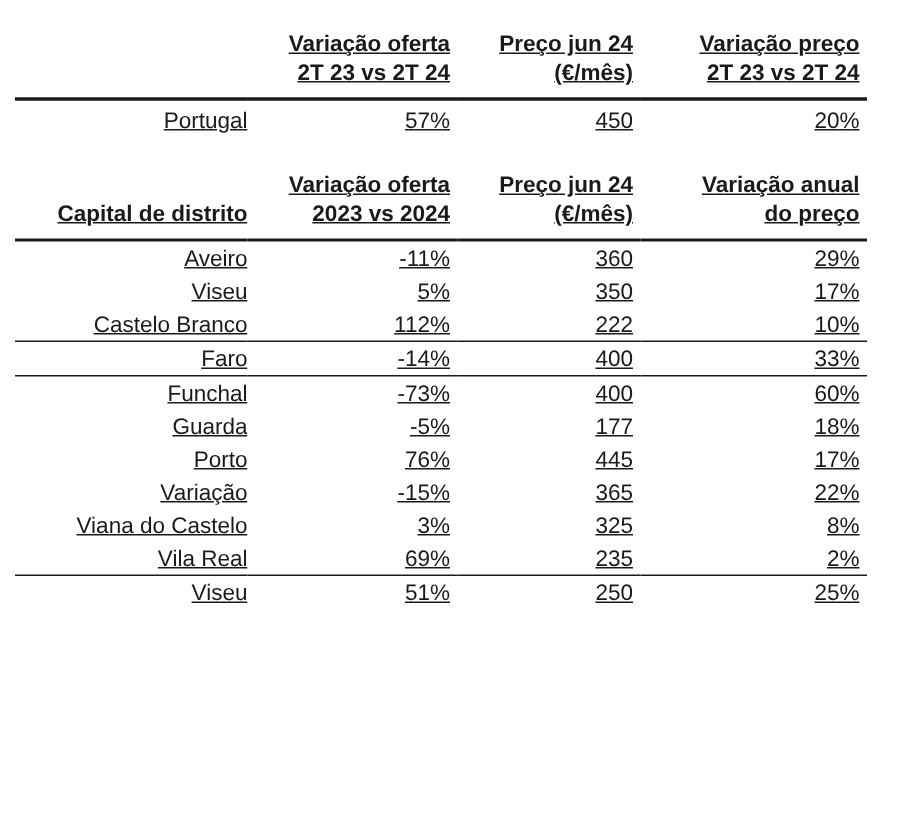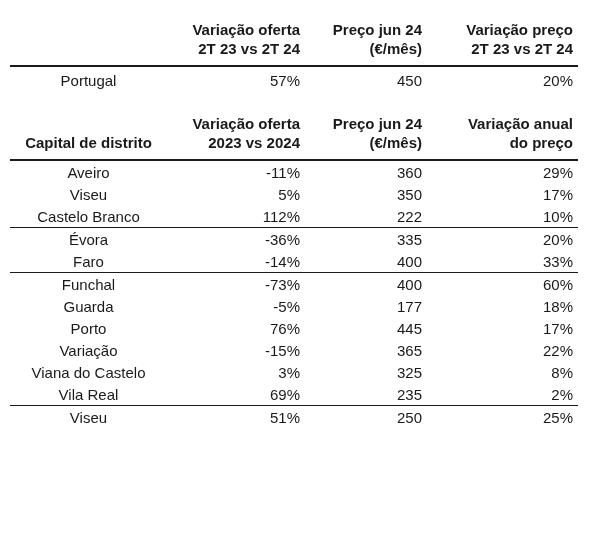--- a/index.html
+++ b/index.html
@@ -9,20 +9,21 @@
   }
   body {
     width: 600px;
     height: 544px;
     font-family: "Liberation Sans", "DejaVu Sans", sans-serif;
     color: #1a1a1a;
     overflow: hidden;
   }
   .wrap {
     padding: 20px 12px 0 10px;
+    text-decoration: underline;
   }
   table {
     border-collapse: collapse;
     table-layout: fixed;
     width: 568px;
   }
   col.c1 { width: 155px; }
   col.c2 { width: 140px; }
   col.c3 { width: 122px; }
   col.c4 { width: 151px; }
@@ -42,21 +43,21 @@
   .hl {
     line-height: 19px;
     white-space: nowrap;
   }
   .num {
     text-align: right;
     padding-right: 5px;
   }
   th.num { padding-right: 5px; }
   .name {
-    text-align: center;
+    text-align: right;
     padding-left: 2px;
     white-space: nowrap;
   }
   #portugal-table td {
     height: 27px;
     vertical-align: middle;
   }
   #districts-table {
     margin-top: 20px;
   }
@@ -149,26 +150,20 @@
         <td class="num">5%</td>
         <td class="num">350</td>
         <td class="num">17%</td>
       </tr>
       <tr class="group-end">
         <td class="name">Castelo Branco</td>
         <td class="num">112%</td>
         <td class="num">222</td>
         <td class="num">10%</td>
       </tr>
-      <tr>
-        <td class="name">Évora</td>
-        <td class="num">-36%</td>
-        <td class="num">335</td>
-        <td class="num">20%</td>
-      </tr>
       <tr class="group-end">
         <td class="name">Faro</td>
         <td class="num">-14%</td>
         <td class="num">400</td>
         <td class="num">33%</td>
       </tr>
       <tr>
         <td class="name">Funchal</td>
         <td class="num">-73%</td>
         <td class="num">400</td>

